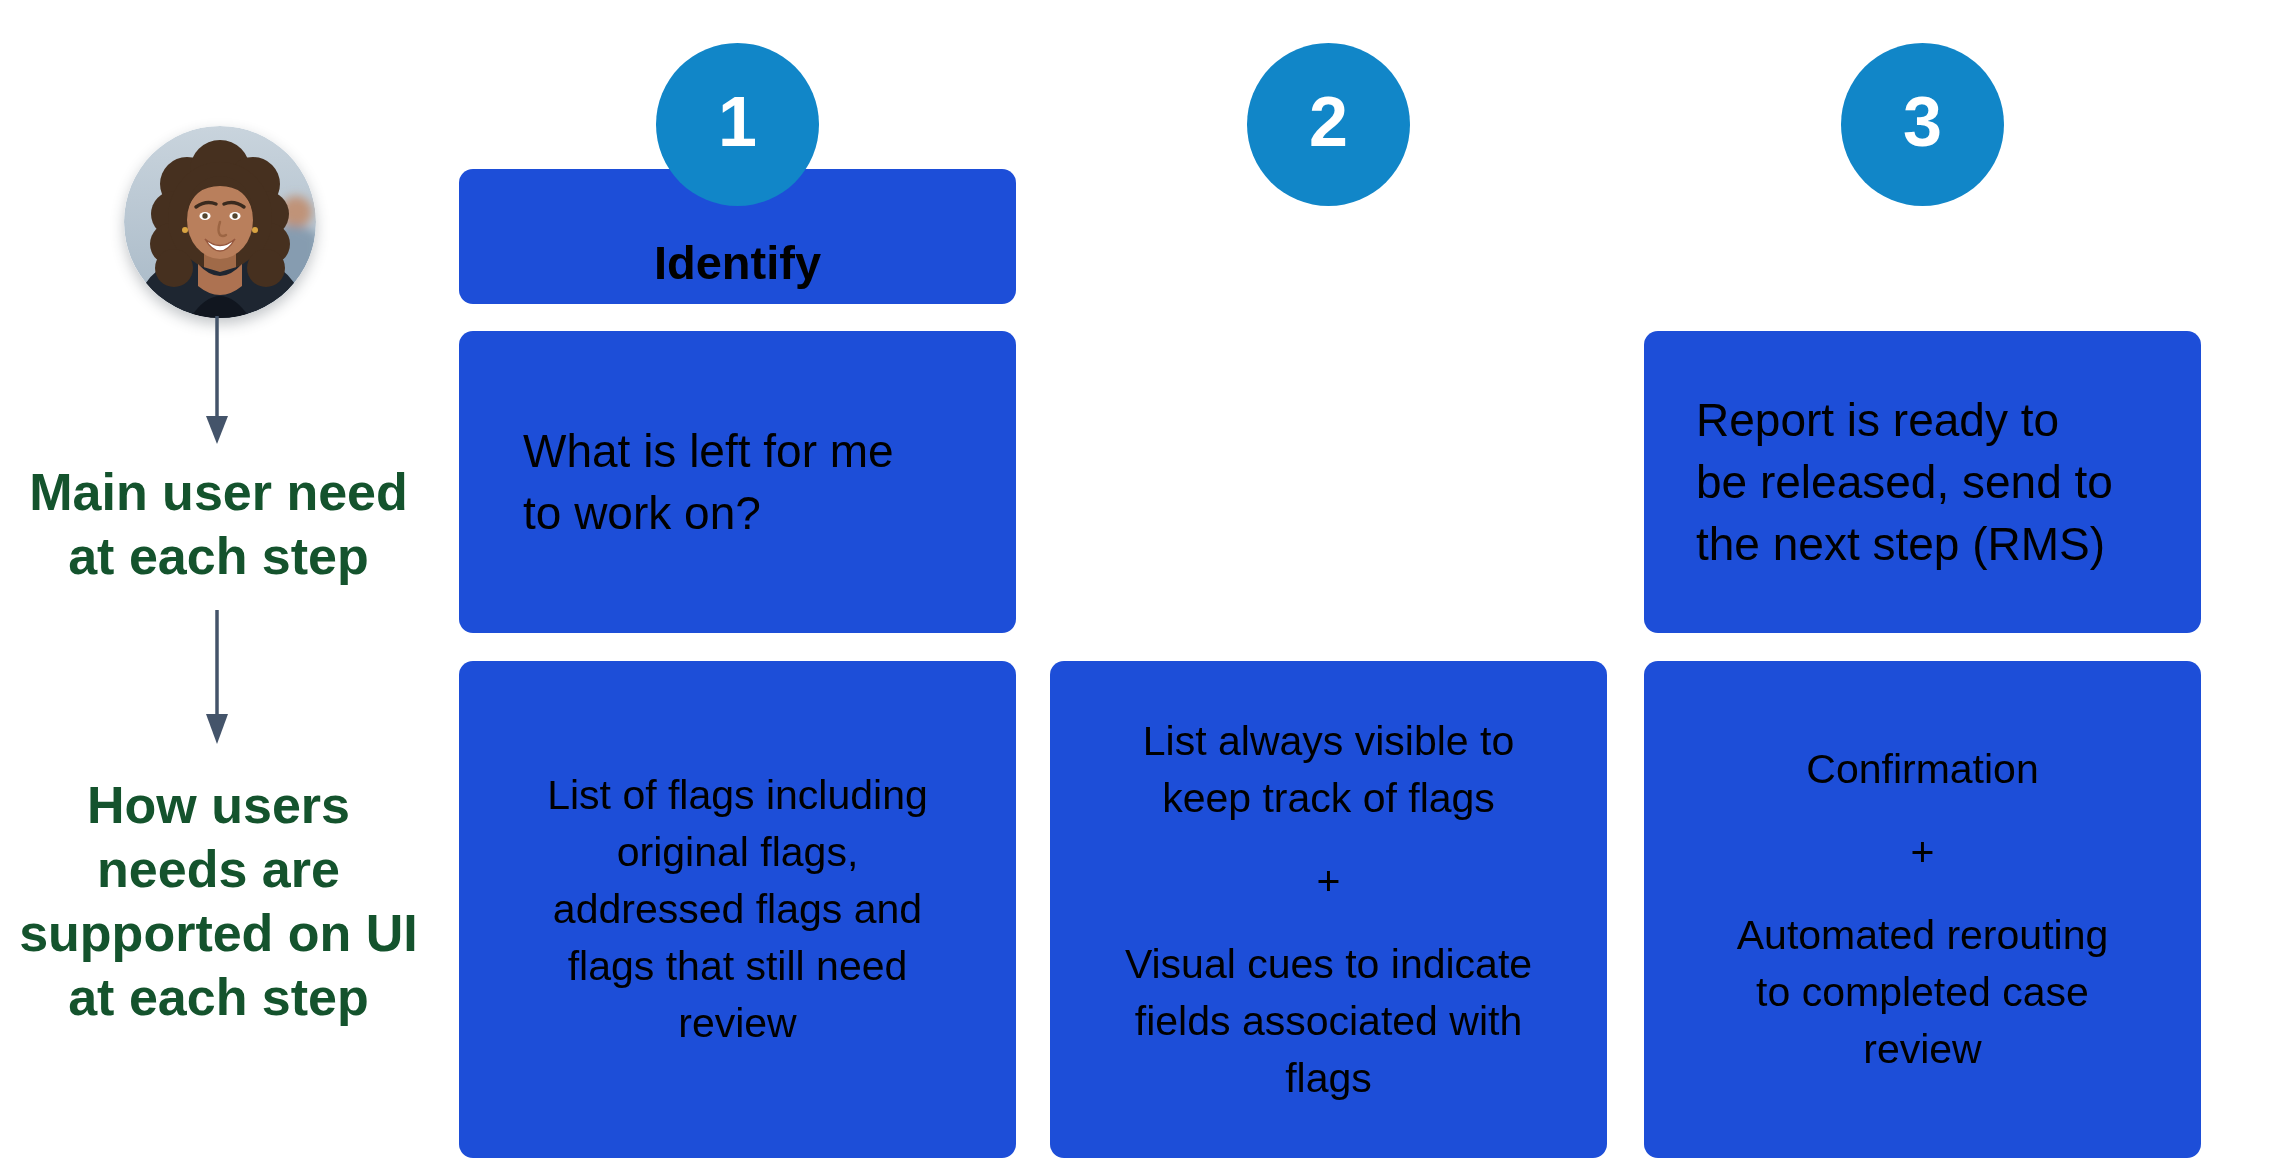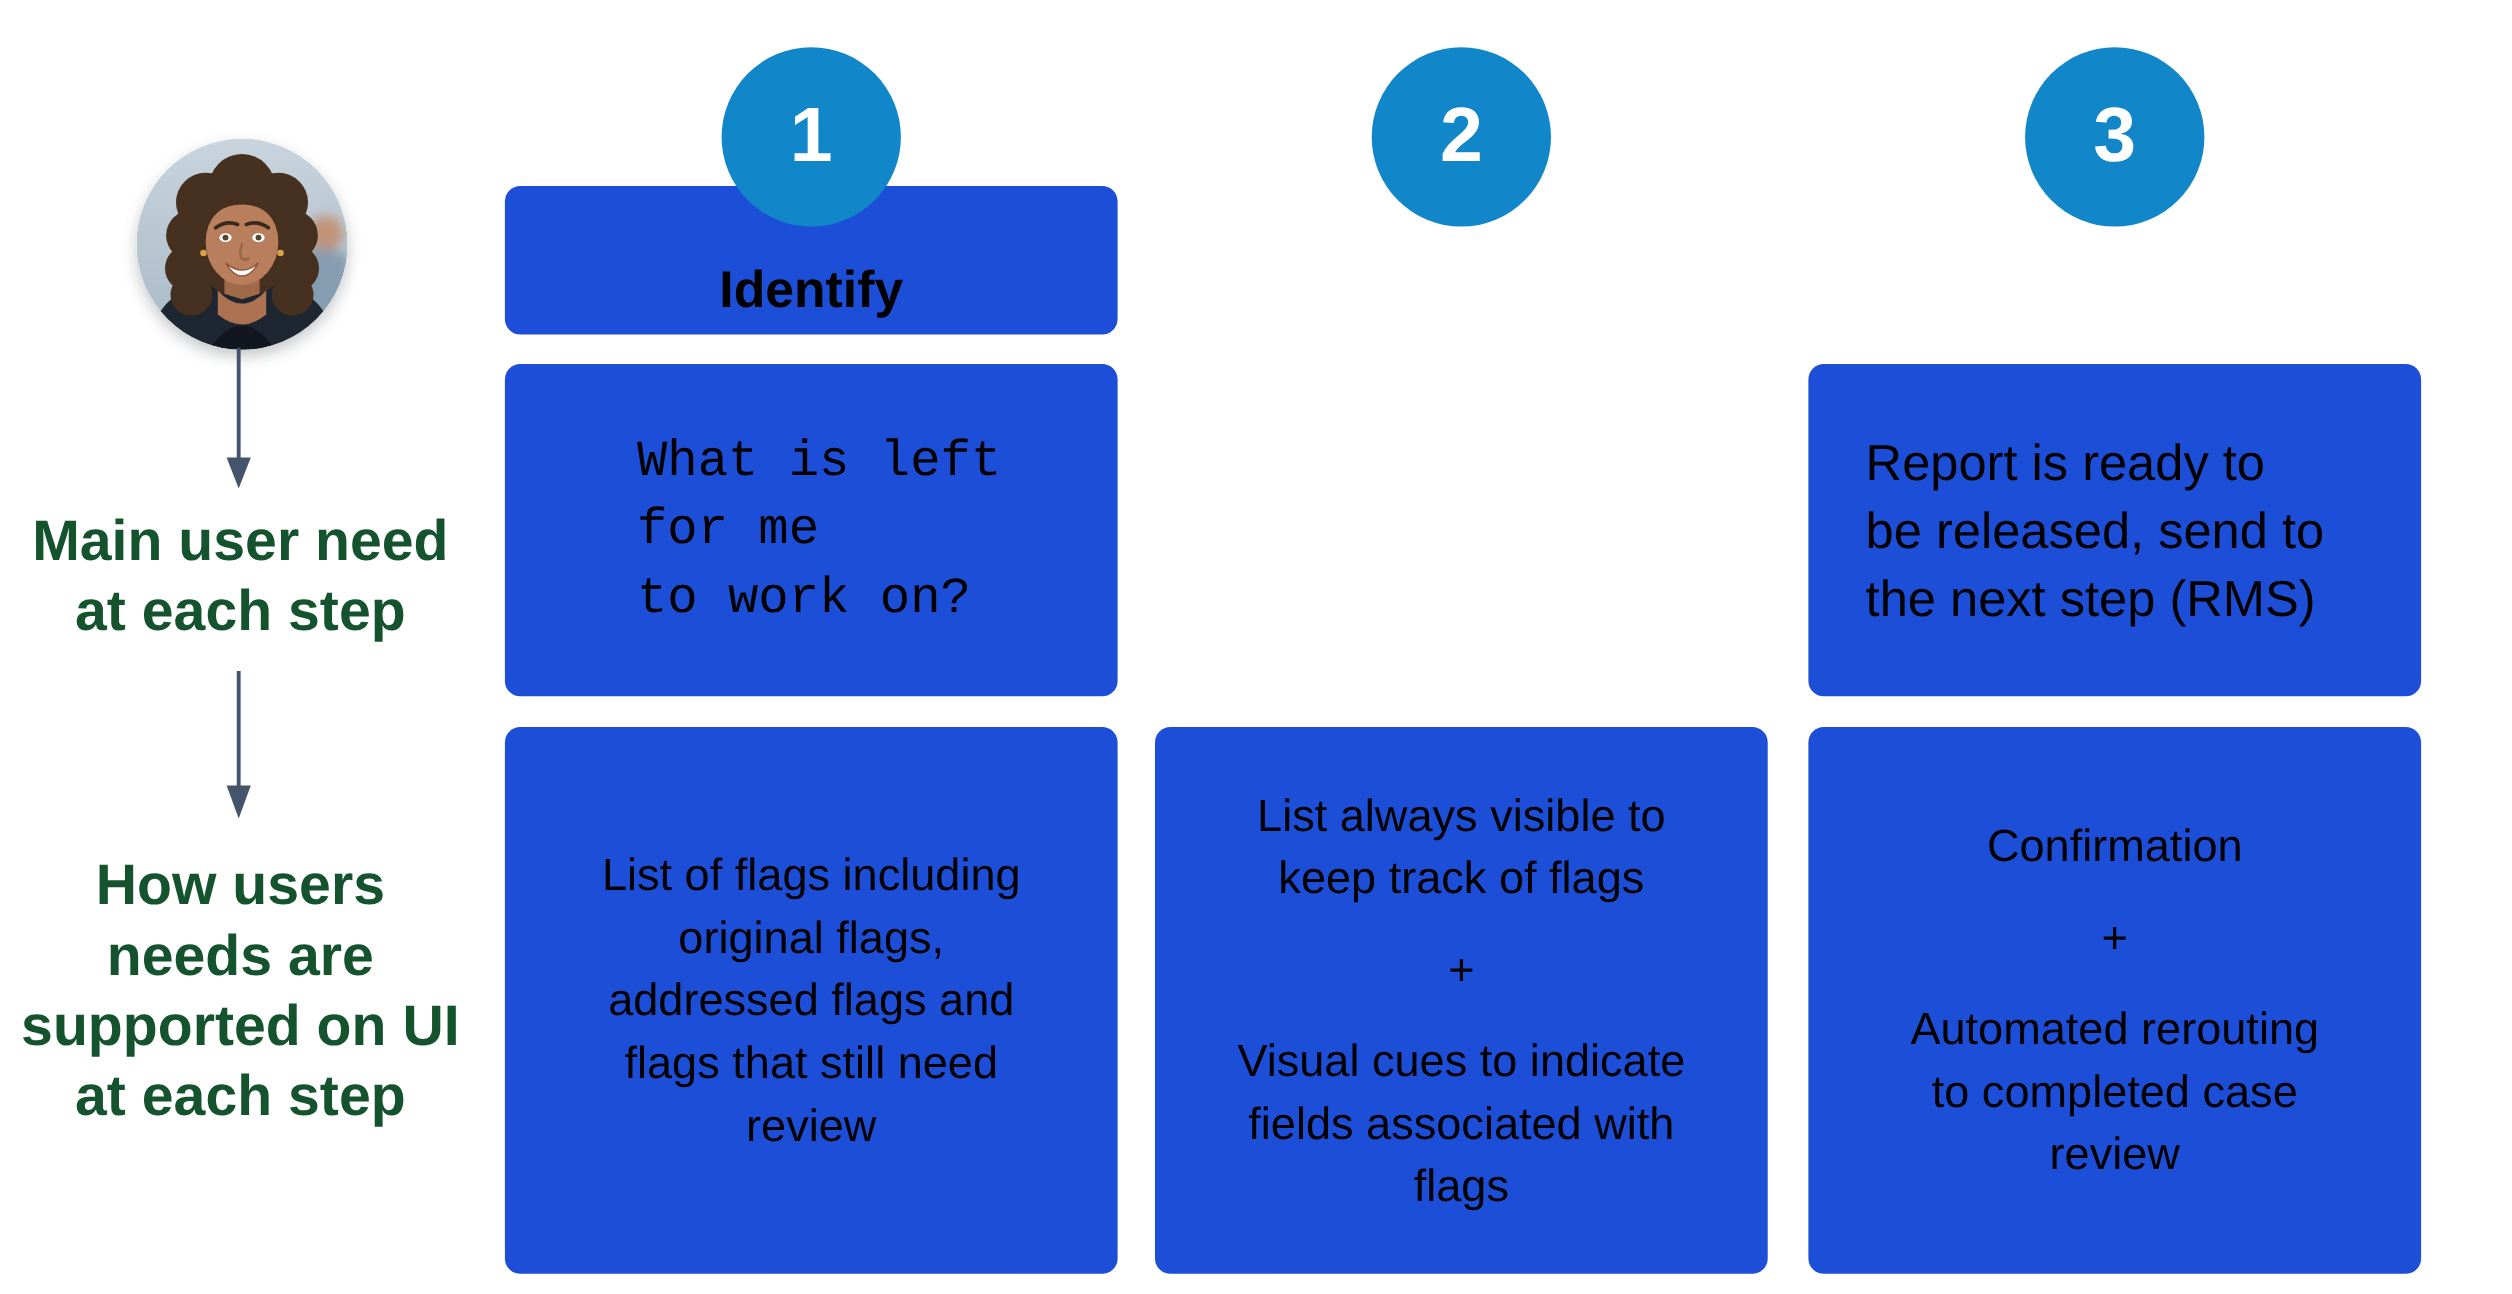--- a/index.html
+++ b/index.html
@@ -26,21 +26,21 @@
   .badge.b-a{left:656px;} .badge.b-b{left:1247px;} .badge.b-c{left:1841px;}
 
   
   .card{position:absolute;width:557px;border-radius:14px;background:#1d4ed8;}
   .col-a{left:459px;} .col-b{left:1050px;} .col-c{left:1644px;}
   .card.header{top:169px;height:135px;display:flex;align-items:flex-end;justify-content:center;z-index:1;}
   .card.header .title{font-weight:bold;font-size:47px;line-height:1;padding-bottom:18px;}
   .card.need{top:331px;height:302px;display:flex;align-items:center;}
   .card.need .txt{font-size:46px;line-height:62px;white-space:pre-line;text-align:left;
                   padding-left:52px;padding-right:24px;}
-  .card.need.col-a .txt{padding-left:120px;font-family:Liberation Mono, monospace;}
+  .card.need.col-a .txt{padding-left:64px;}
   .card.support{top:661px;height:497px;display:flex;flex-direction:column;
                 align-items:center;justify-content:center;text-align:center;}
   .card.support p{margin:0;font-size:41px;line-height:57px;white-space:pre-line;padding:0 34px;}
   .card.support p + p{margin-top:26px;}
   .card.support p:empty{display:none;margin:0;}
 </style>
 </head>
 <body>
 
 <div class="stage">

